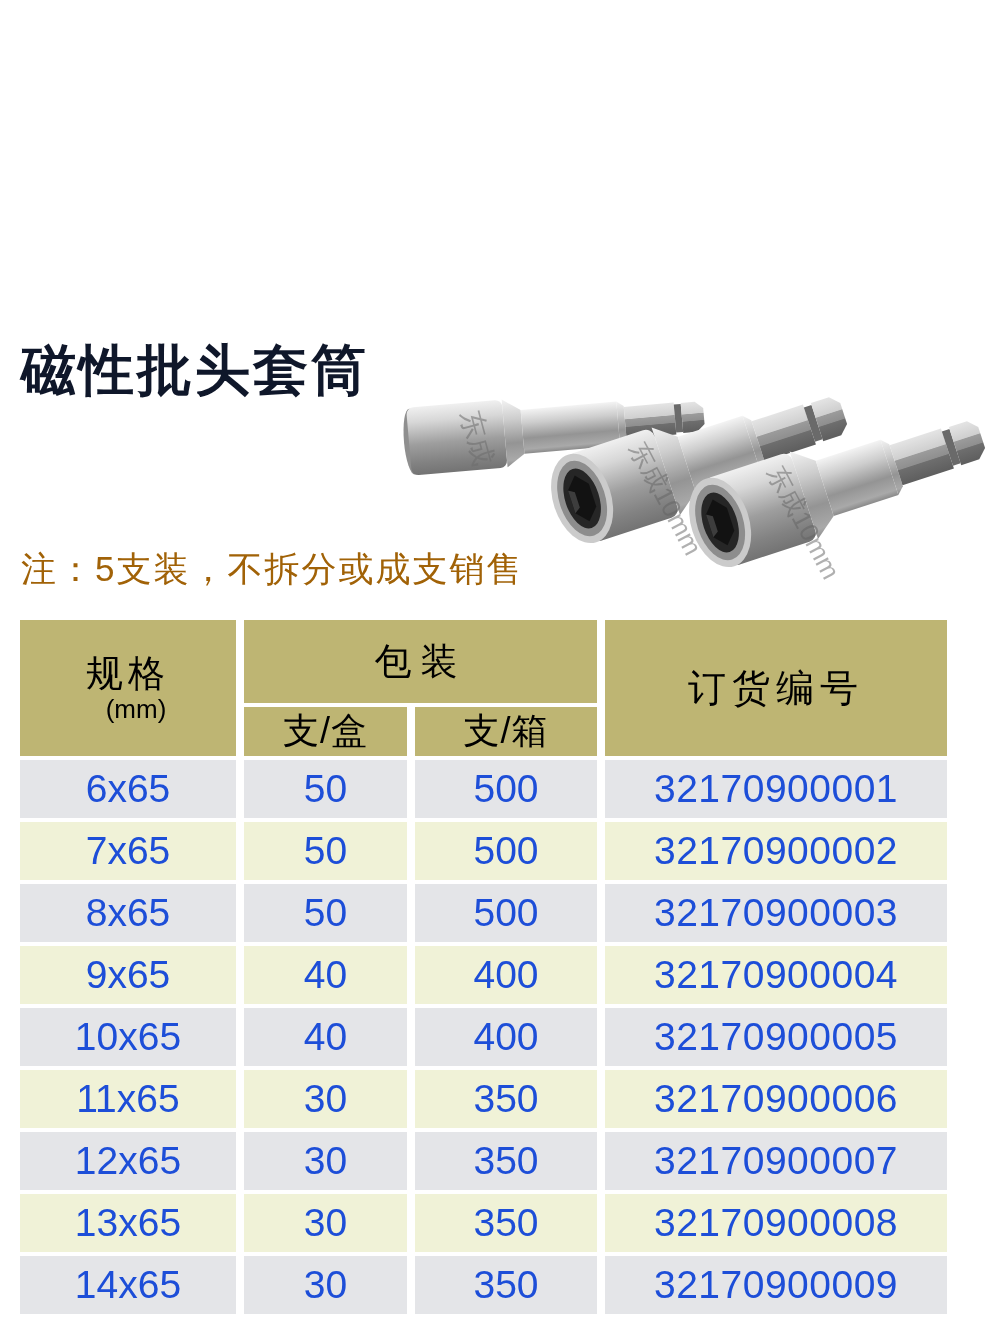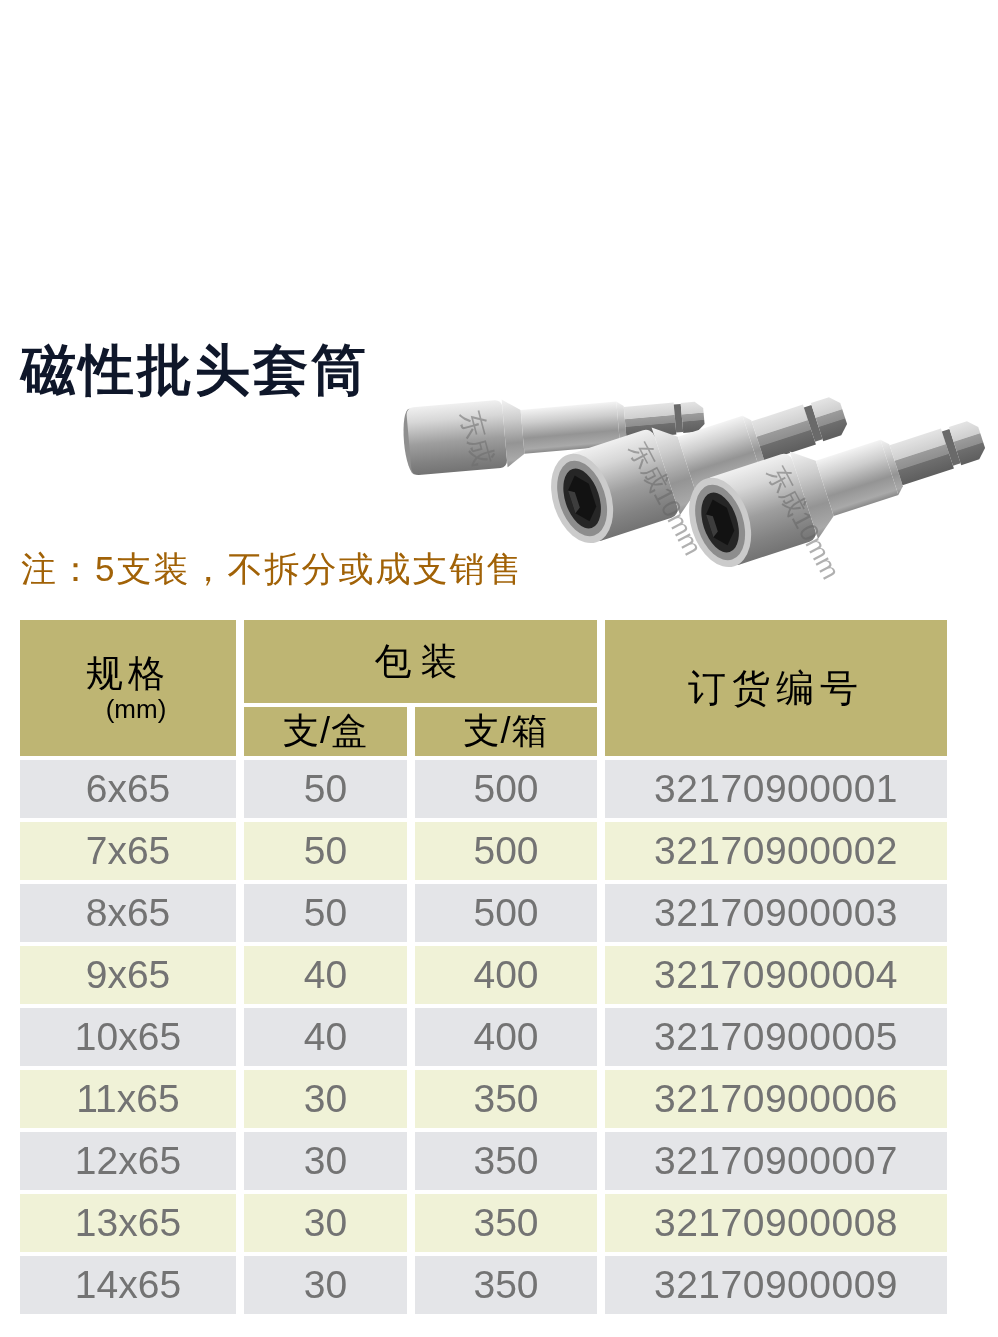--- a/index.html
+++ b/index.html
@@ -28,21 +28,21 @@
     text-align:center;vertical-align:middle;padding:0;
   }
   .h-main{font-size:37px;letter-spacing:5px;line-height:1.15;}
   .h-unit{font-size:26px;letter-spacing:0;line-height:1.05;margin-left:16px;}
   .h-top{height:83px;}
   .h-sub th{height:42px;font-size:36px;letter-spacing:1px;}
   .h-order{font-size:38px;letter-spacing:6px;margin-left:31px;}
   .h-pack{font-size:37px;letter-spacing:9px;}
   table.spec td{
     text-align:center;vertical-align:middle;height:58px;padding:0;
-    font-size:39px;color:#737373;
+    font-size:39px;color:#1d4ed8;
   }
   tr.gray td{background:#e4e5e8;}
   tr.yellow td{background:#f0f2d7;}
   td.order{letter-spacing:0.5px;}
 </style>
 </head>
 <body>
 
 <h1 class="page-title">磁性批头套筒</h1>
 

